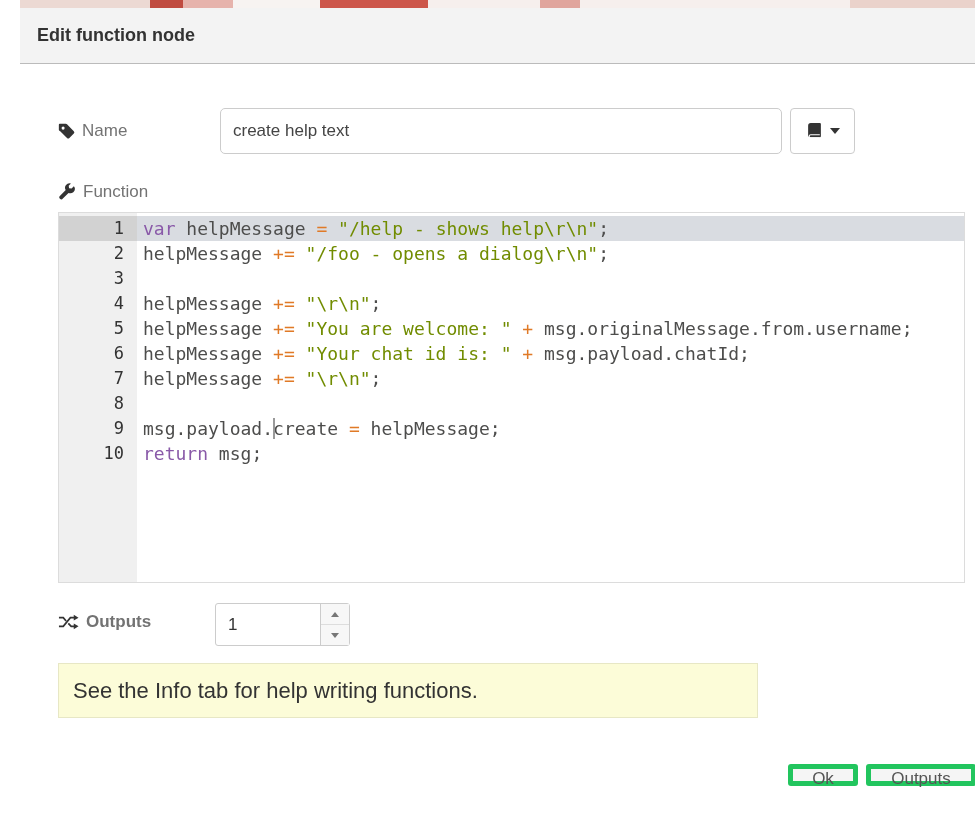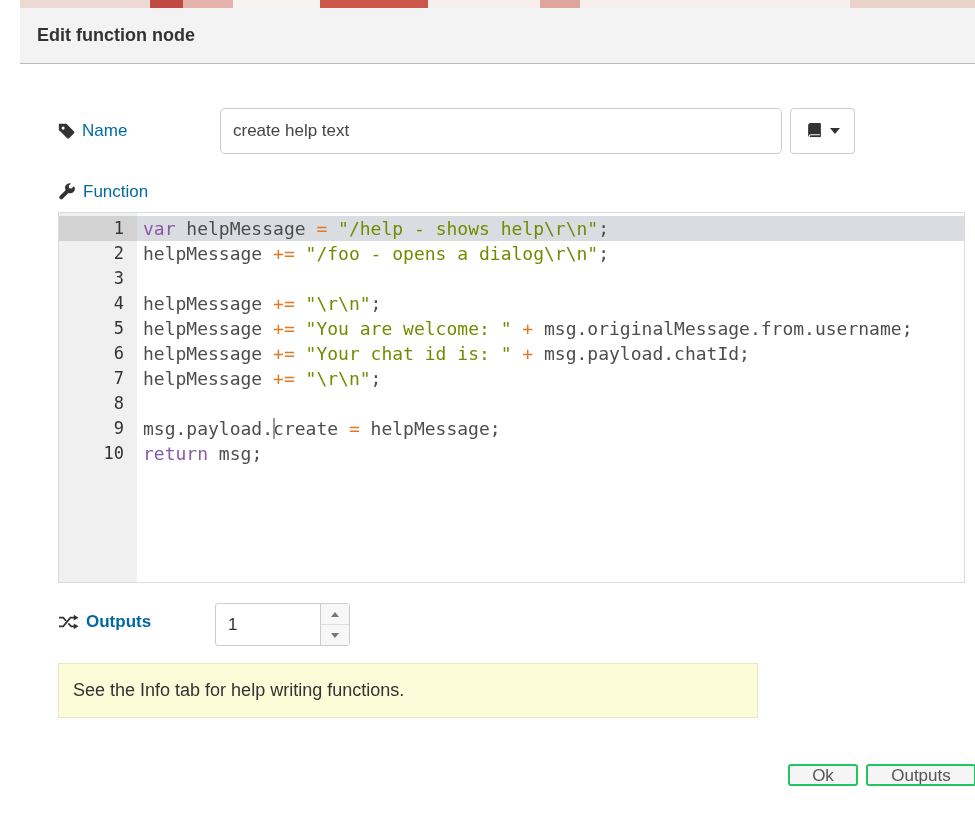--- a/index.html
+++ b/index.html
@@ -12,21 +12,21 @@
   .backdrop { position:absolute; top:0; left:0; width:975px; height:9px; background:#f4ece9; }
   .backdrop .b { position:absolute; top:0; height:9px; }
 
   .dialog { position:absolute; top:8px; left:0; width:975px; height:807px; background:#fff; }
 
   .dialog-header { position:absolute; top:0; left:0; right:0; height:56px;
     background:var(--header_bg,#f3f3f3); border-bottom:1px solid #bbbbbb;
     display:flex; align-items:center; padding:0 17px; }
   .dialog-title { font-size:18px; font-weight:bold; color:#333; }
 
-  .field-label { display:flex; align-items:center; gap:7px; font-size:17px; color:#0369a1; }
+  .field-label { display:flex; align-items:center; gap:7px; font-size:17px; color:#737373; }
   .icon { display:inline-flex; align-items:center; justify-content:center; }
 
   .row-name-label { position:absolute; left:38px; top:113px; }
   .name-input { position:absolute; left:200px; top:100px; width:562px; height:46px;
     border:1px solid #ccc; border-radius:5px; font-family:"Liberation Sans",sans-serif;
     font-size:17px; color:#444; padding:0 12px; outline:none; background:#fff; }
   .library-button { position:absolute; left:770px; top:100px; width:65px; height:46px;
     background:#fff; border:1px solid #ccc; border-radius:4px; cursor:pointer;
     display:flex; align-items:center; justify-content:center; gap:7px; }
   .caret-down { width:0; height:0; border-left:5px solid transparent; border-right:5px solid transparent;
@@ -62,23 +62,23 @@
   .spin-btn { flex:1; background:#f7f7f7; border:none; cursor:pointer;
     display:flex; align-items:center; justify-content:center; padding:0; }
   .spin-btn + .spin-btn { border-top:1px solid #ddd; }
   .tri-up { width:0; height:0; border-left:4px solid transparent; border-right:4px solid transparent;
     border-bottom:5px solid #777; }
   .tri-down { width:0; height:0; border-left:4px solid transparent; border-right:4px solid transparent;
     border-top:5px solid #777; }
 
   .info-box { position:absolute; left:38px; top:655px; width:700px; height:55px;
     background:var(--info_bg,#fcfcd8); border:1px solid #e7e7c5;
-    display:flex; align-items:center; padding:0 14px; font-size:18px; color:#333; }
+    display:flex; align-items:center; padding:0 14px; font-size:22px; color:#333; }
 
-  .btn { position:absolute; top:756px; height:22px; background:#f5f5f5; border:2px solid #22c55e;
+  .btn { position:absolute; top:756px; height:22px; background:#f5f5f5; border:5px solid #22c55e;
     border-radius:3px; font-family:"Liberation Sans",sans-serif; font-size:17px; color:#555;
     cursor:pointer; }
   .btn-ok { left:768px; width:70px; }
   .btn-cancel { left:846px; width:110px; }
 </style>
 </head>
 <body>
 
 <div class="screen">
 

